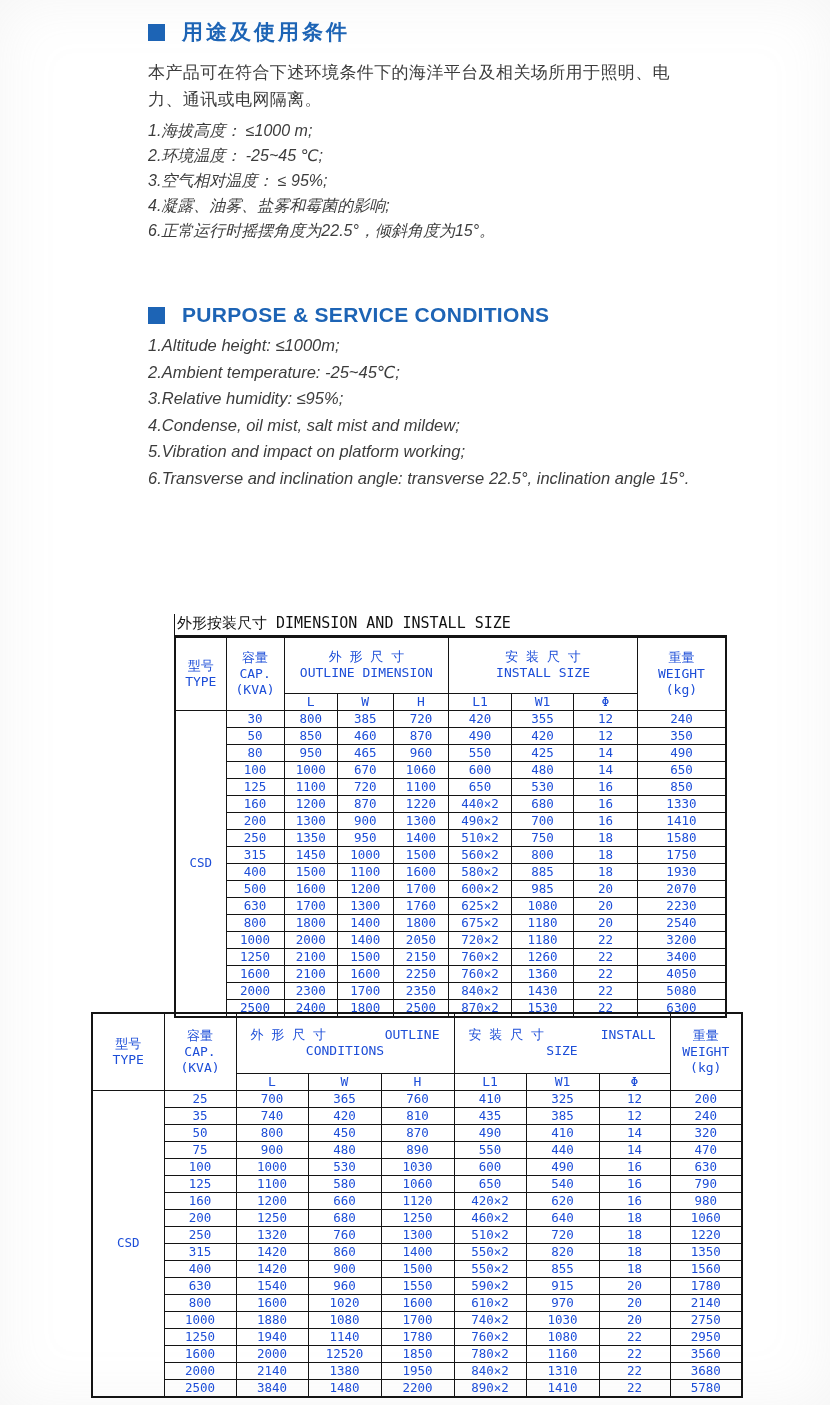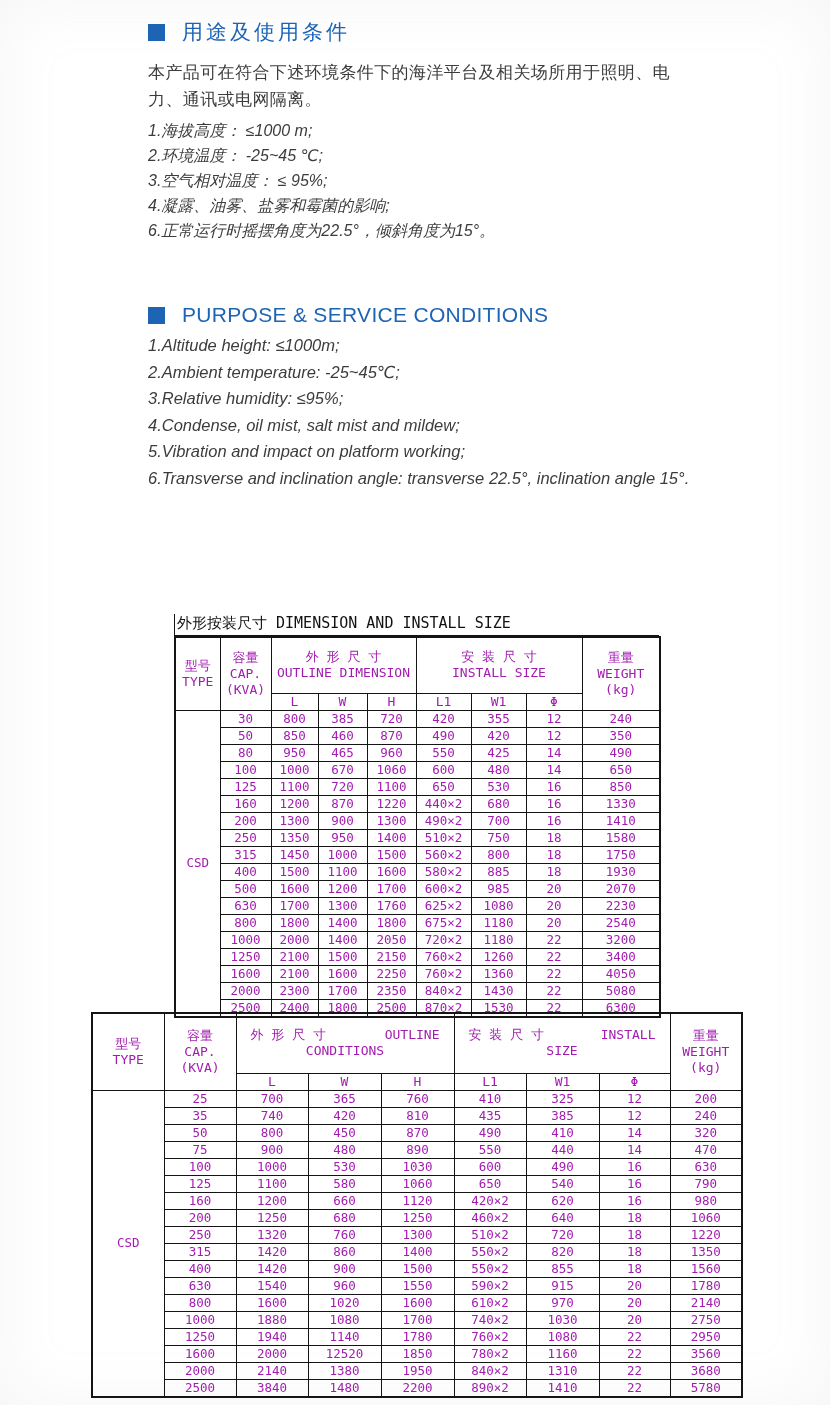--- a/index.html
+++ b/index.html
@@ -15,45 +15,45 @@
     width:830px;height:1405px;
     background:#ffffff;
     overflow:hidden;
     box-shadow:inset 0 0 60px rgba(175,175,175,0.12);
   }
   
   .cn-section{position:absolute;top:18px;left:148px;width:572px;}
   .en-section{position:absolute;top:303px;left:148px;width:600px;}
   .sec-title-row{display:flex;align-items:center;gap:17px;}
   .sq{width:17px;height:17px;background:var(--blue);flex:0 0 auto;}
-  .sec-title{font-size:21px;font-weight:normal;color:var(--blue);}
+  .sec-title{font-size:21px;font-weight:bold;color:var(--blue);}
   .sec-title.cn{letter-spacing:3px;}
   .sec-title.en{letter-spacing:0.3px;}
   .para{font-size:17px;line-height:27px;color:var(--ink);margin-top:13px;}
   .para.cn{width:552px;letter-spacing:0.4px;}
   .para.en{width:534px;}
   .cond-list{margin-top:5px;font-style:italic;}
   .cond-item{font-size:16px;line-height:25px;color:var(--ink);}
   .en-section .cond-item{font-size:16.5px;line-height:26.5px;}
   
   .tbl-wrap{position:absolute;}
-  .t1{top:614px;left:174px;width:485px;}
+  .t1{top:614px;left:174px;width:553px;}
   .t2{top:1012px;left:91px;width:650px;}
   .tbl-title{
     font-family:"DejaVu Sans Mono","Liberation Mono",monospace;
     font-size:15px;color:#111;
     border-bottom:1px solid var(--line);
     border-left:1px solid var(--line);
     padding:0 2px 2px 2px;
     white-space:nowrap;
   }
   table.dim{
     border-collapse:collapse;table-layout:fixed;width:100%;
     font-family:"DejaVu Sans Mono","Liberation Mono",monospace;
-    color:#a21caf;
+    color:#1d4ed8;
   }
   table.dim th,table.dim td{
     border:1px solid var(--line);
     text-align:center;vertical-align:middle;padding:0;
   }
   table.dim{border:2px solid var(--line);}
   table.dim th{font-weight:normal;font-size:13px;line-height:16px;}
   table.dim td{font-size:12.5px;height:16px;line-height:16px;}
   .hdr-main th{height:56px;}
   .t2 .hdr-main th{height:60px;}

